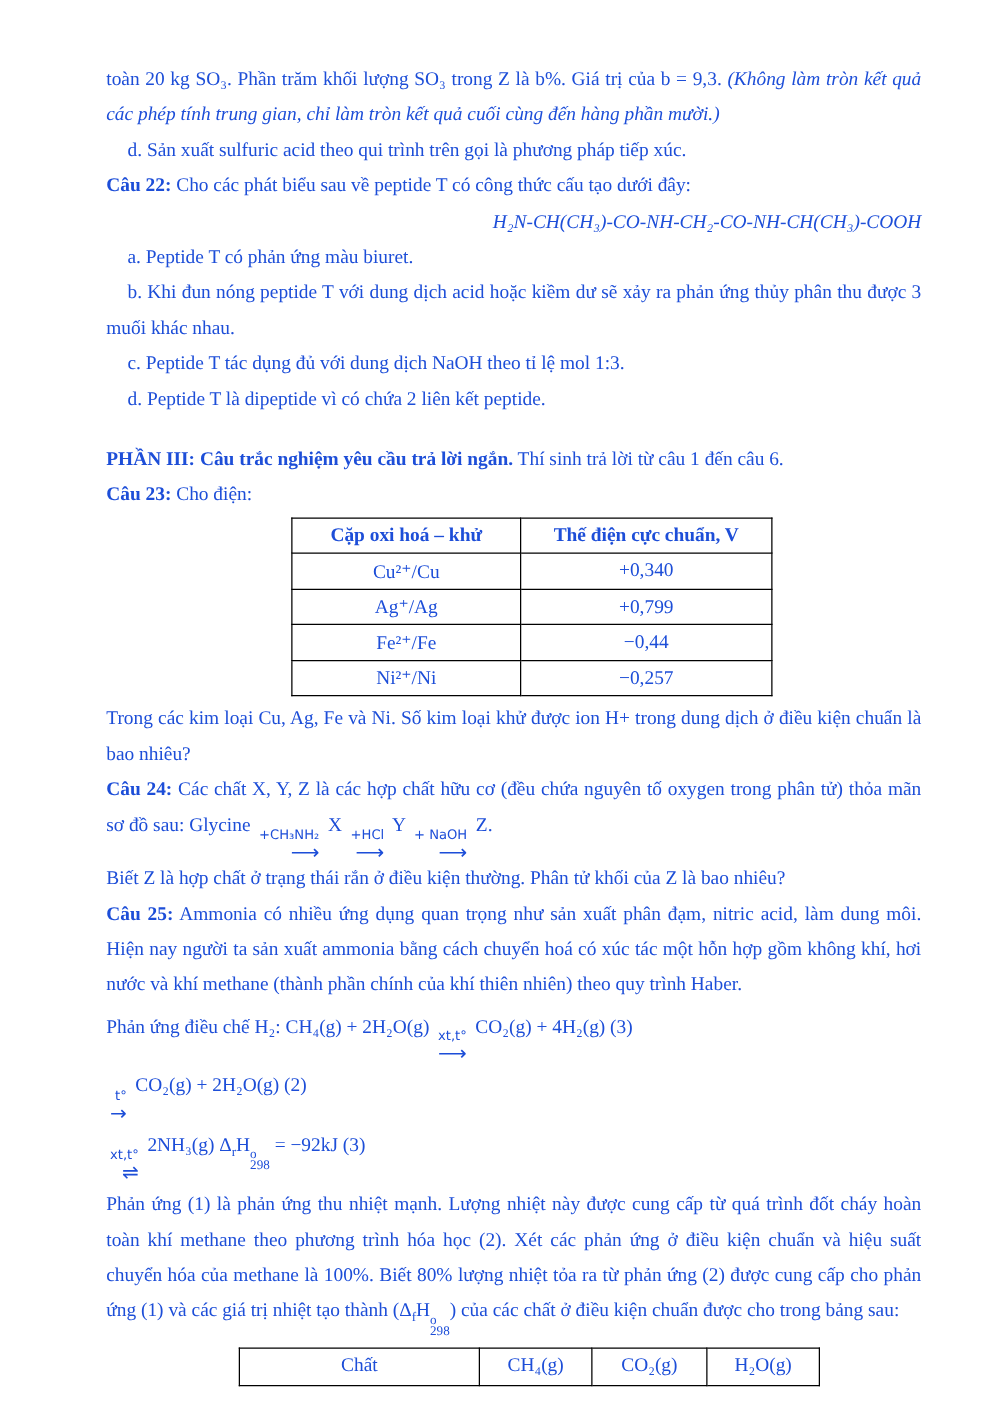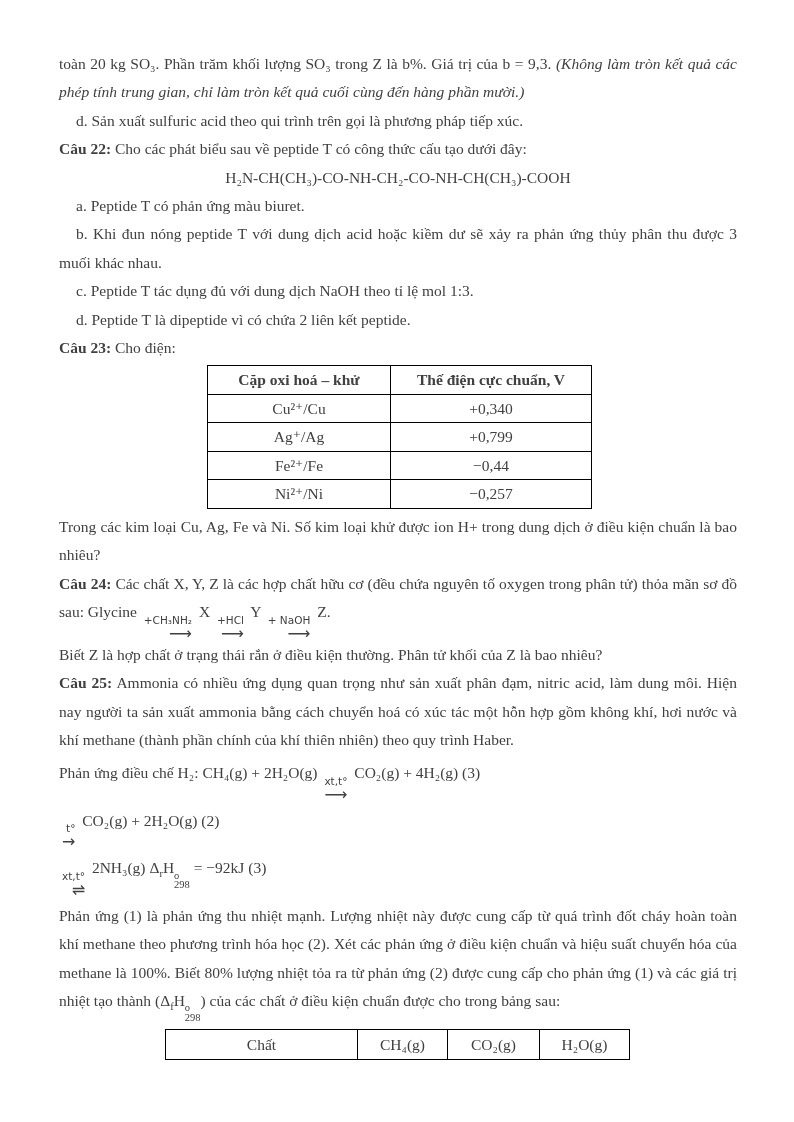--- a/index.html
+++ b/index.html
@@ -1,29 +1,29 @@
 <!DOCTYPE html>
 <html><head>
 <meta charset="utf-8">
 <style>
   html,body { margin:0; padding:0; background:#ffffff; }
   .page {
     position:relative;
     width:794px; height:1122px;
-    background:#ffffff; color:#404040;
+    background:#ffffff; color:#1d4ed8;
     font-family:"Liberation Serif","DejaVu Serif",serif;
     font-size:15.5px;
     box-sizing:border-box;
-    padding:50px 57px 0 59px;
+    padding:50px 57px 0 85px;
     overflow:hidden;
   }
   .doc p { margin:0; line-height:28.4px; }
   .just { text-align:justify; }
   .indent { text-indent:17px; }
-  .center { text-align:center; }
+  .center { text-align:right;font-style:italic; }
   .gap-top { margin-top:20px !important; }
   b { font-weight:bold; }
   i { font-style:italic; }
 
   
   .rxn {
     display:inline-flex; flex-direction:column; align-items:flex-end;
     vertical-align:-0.42em; line-height:normal; margin:0 3px;
   }
   .rlbl {
@@ -63,20 +63,21 @@
 
   <p class="just"><b>Câu 22:</b> <span>Cho các phát biểu sau về peptide T có công thức cấu tạo dưới đây:</span></p>
 
   <p class="center">H₂N-CH(CH₃)-CO-NH-CH₂-CO-NH-CH(CH₃)-COOH</p>
 
   <p class="indent">a. Peptide T có phản ứng màu biuret.</p>
   <p class="just indent">b. Khi đun nóng peptide T với dung dịch acid hoặc kiềm dư sẽ xảy ra phản ứng thủy phân thu được 3 muối khác nhau.</p>
   <p class="indent">c. Peptide T tác dụng đủ với dung dịch NaOH theo tỉ lệ mol 1:3.</p>
   <p class="indent">d. Peptide T là dipeptide vì có chứa 2 liên kết peptide.</p>
 
+  <p class="just gap-top"><b>PHẦN III: Câu trắc nghiệm yêu cầu trả lời ngắn.</b> <span>Thí sinh trả lời từ câu 1 đến câu 6.</span></p>
 
   <p><b>Câu 23:</b> <span>Cho điện:</span></p>
 
   <table class="t1">
     <colgroup>
         <col style="width:183px">
         <col style="width:201px">
       </colgroup>
     <tbody>
         <tr>

